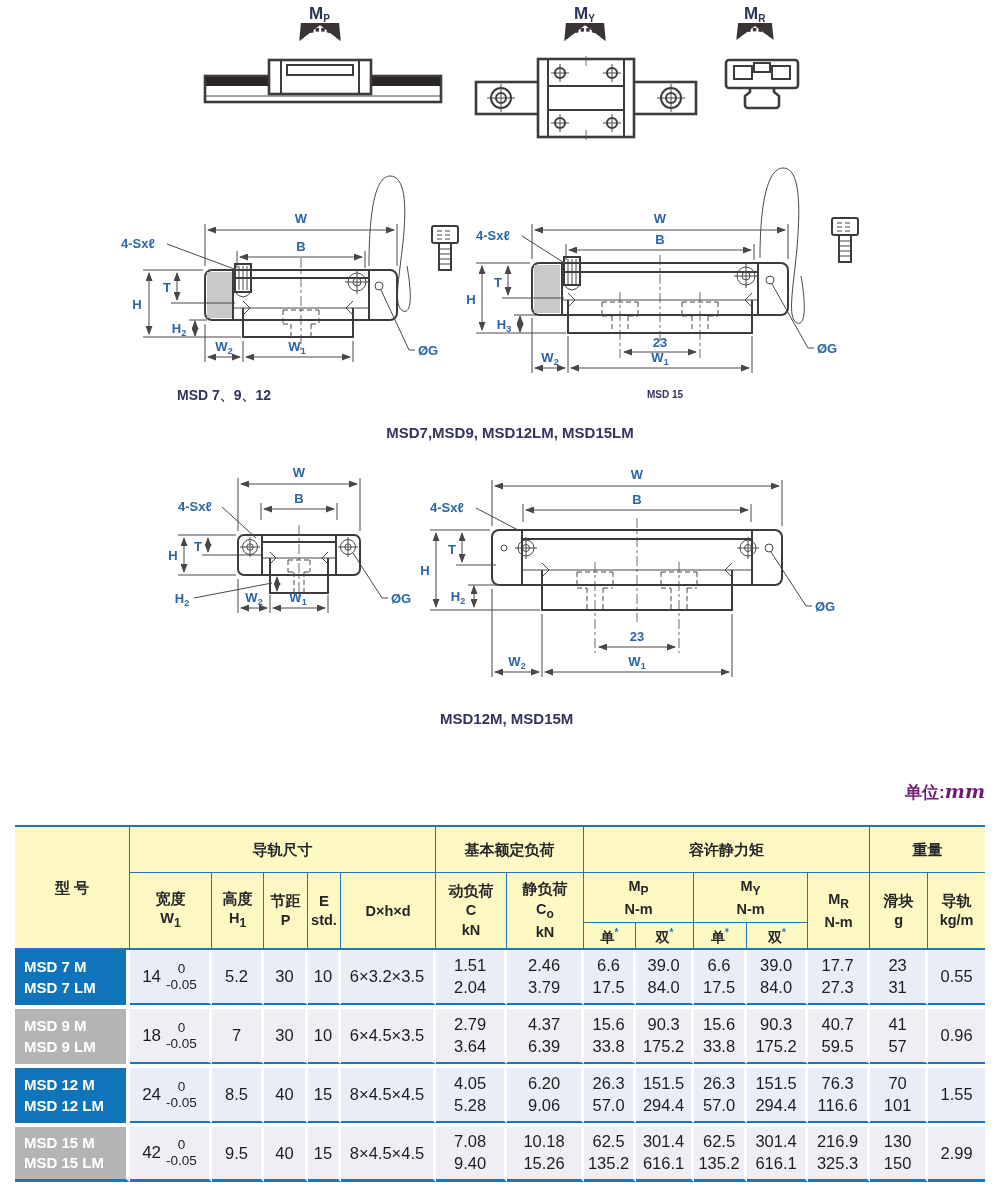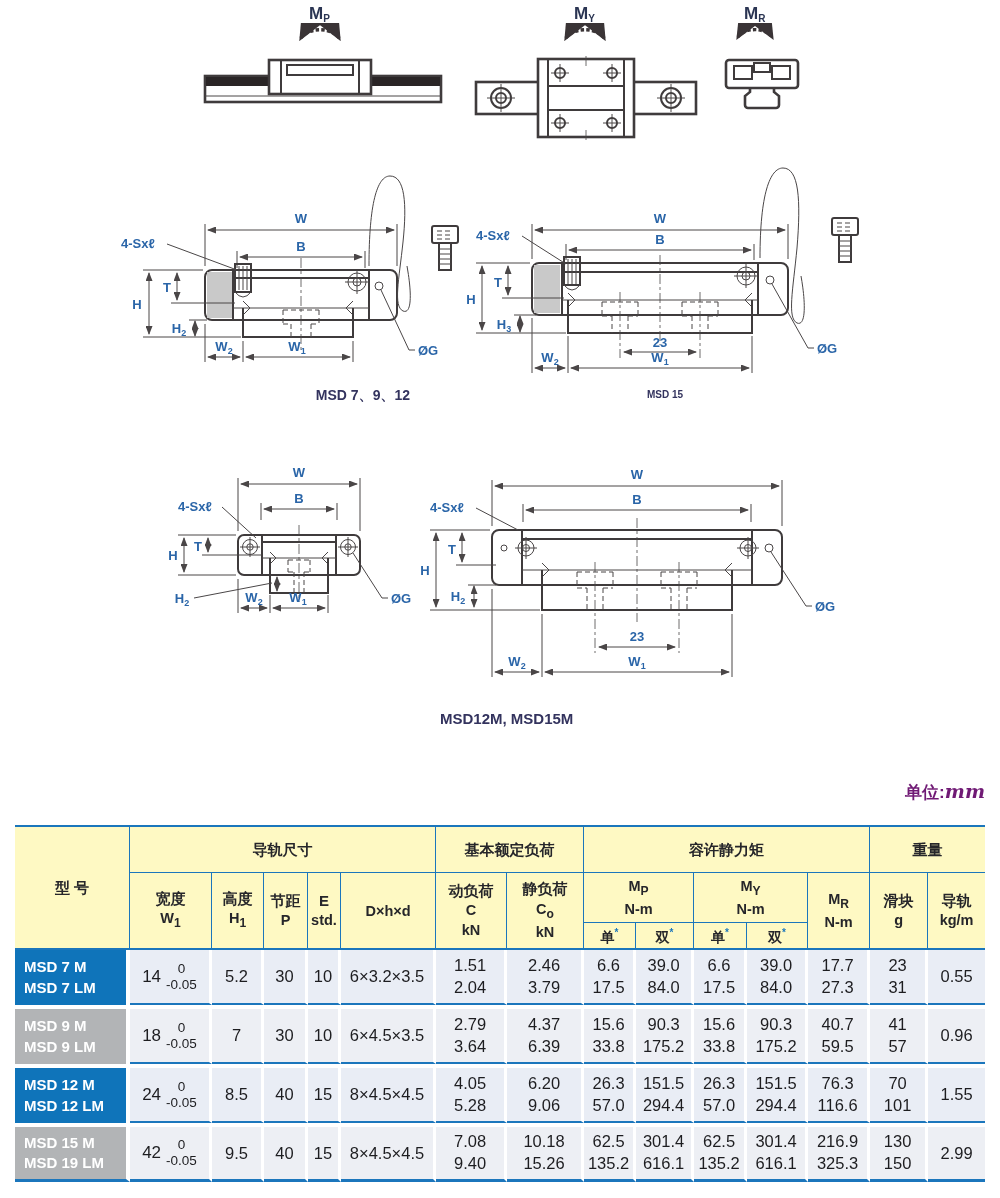--- a/index.html
+++ b/index.html
@@ -192,21 +192,21 @@
     <path class="ln" d="M82,84 L152,110"></path>
 
     <g>
       <rect class="ol" x="347" y="66" width="26" height="17" rx="2"></rect>
       <path class="dsh" d="M352,71 h16 M352,75 h16 M352,79 h16"></path>
       <rect class="ol" x="354" y="83" width="12" height="27"></rect>
       <path class="ln" d="M354,89 h12 M354,94 h12 M354,99 h12 M354,104 h12"></path>
     </g>
     <path class="ln" stroke-width="1.6" d="M284,106 C284,44 292,16 305,16 C320,16 322,44 318,82 C314,120 308,146 318,151 C328,155 326,128 322,106"></path>
   </svg>
-  <div class="cap" style="left:190px;top:387px;width:220px;text-align:right;font-size:14px">MSD 7、9、12</div>
+  <div class="cap" style="left:177px;top:387px;width:220px;text-align:left;font-size:14px">MSD 7、9、12</div>
 
   <svg class="abs" style="left:460px;top:160px" width="440" height="252" viewBox="0 0 440 252">
     <path class="ln" d="M72,99 V64 M328,99 V64"></path>
     <line class="dim" x1="75" y1="70" x2="325" y2="70"></line>
     <text class="dt" x="200" y="63" text-anchor="middle">W</text>
     <path class="ln" d="M106,84 V100 M294,84 V100"></path>
     <line class="dim" x1="109" y1="90" x2="291" y2="90"></line>
     <text class="dt" x="200" y="84" text-anchor="middle">B</text>
 
     <rect class="olw" x="72" y="103" width="256" height="52" rx="7"></rect>
@@ -255,20 +255,21 @@
     <g>
       <rect class="ol" x="372" y="58" width="26" height="17" rx="2"></rect>
       <path class="dsh" d="M377,63 h16 M377,67 h16 M377,71 h16"></path>
       <rect class="ol" x="379" y="75" width="12" height="27"></rect>
       <path class="ln" d="M379,81 h12 M379,86 h12 M379,91 h12 M379,96 h12"></path>
     </g>
     <path class="ln" stroke-width="1.6" d="M300,98 C300,34 310,8 323,8 C339,8 341,40 337,88 C333,130 327,158 337,163 C347,167 345,138 341,116"></path>
   </svg>
   <div class="cap" style="left:600px;top:389px;width:130px;text-align:center;font-size:10px">MSD 15</div>
 
+  <div class="cap" style="left:315px;top:424px;width:390px;text-align:center;font-size:15px">MSD7,MSD9, MSD12LM, MSD15LM</div>
 
   <svg class="abs" style="left:150px;top:450px" width="320" height="210" viewBox="0 0 320 210">
     <path class="ln" d="M88,81 V28 M210,81 V28"></path>
     <line class="dim" x1="91" y1="34" x2="207" y2="34"></line>
     <text class="dt" x="149" y="27" text-anchor="middle">W</text>
     <path class="ln" d="M111,53 V70 M187,53 V70"></path>
     <line class="dim" x1="114" y1="59" x2="184" y2="59"></line>
     <text class="dt" x="149" y="53" text-anchor="middle">B</text>
 
     <rect class="olw" x="88" y="85" width="122" height="40" rx="6"></rect>
@@ -629,21 +630,21 @@
           </td>
       <td class="noR">1.55</td>
     </tr>
     <tr class="gap">
           <td colspan="15"></td>
         </tr>
 
     <tr class="data rg last">
       <td class="model">
             <span>MSD 15 M</span>
-            <span>MSD 19 LM</span>
+            <span>MSD 15 LM</span>
           </td>
       <td>
             <div class="tol">
               <span class="num">42</span>
               <span class="stk">
                 <span>0</span>
                 <span>-0.05</span>
               </span>
             </div>
           </td>

